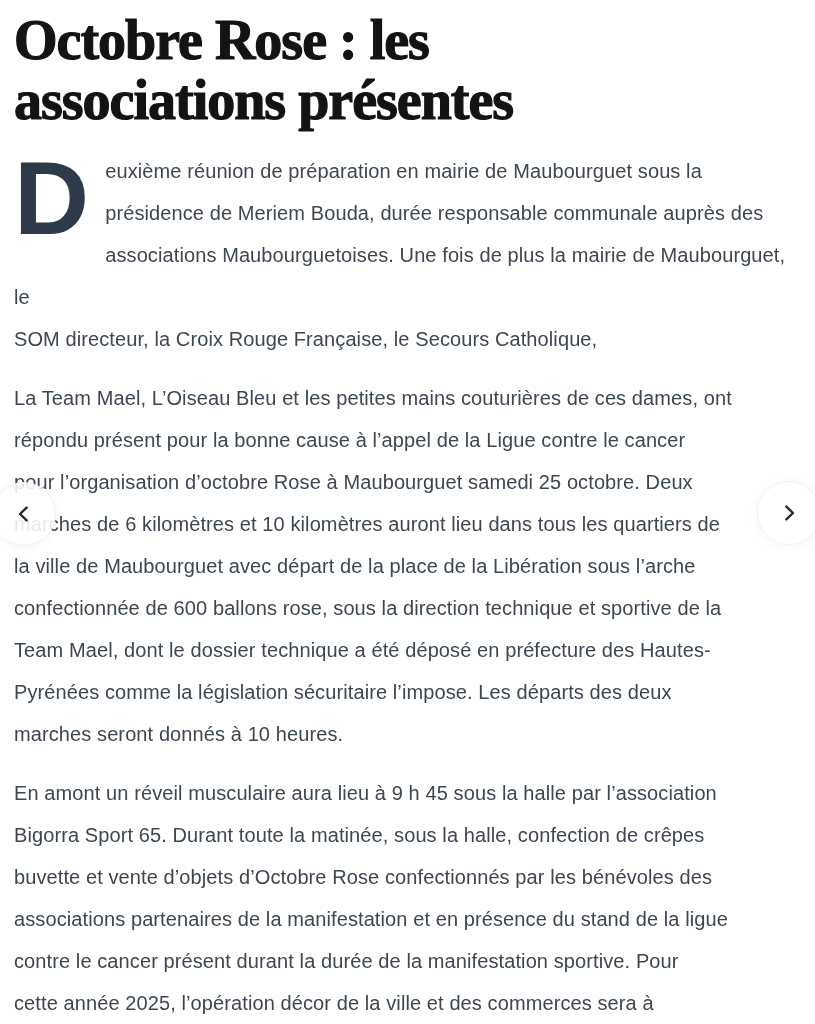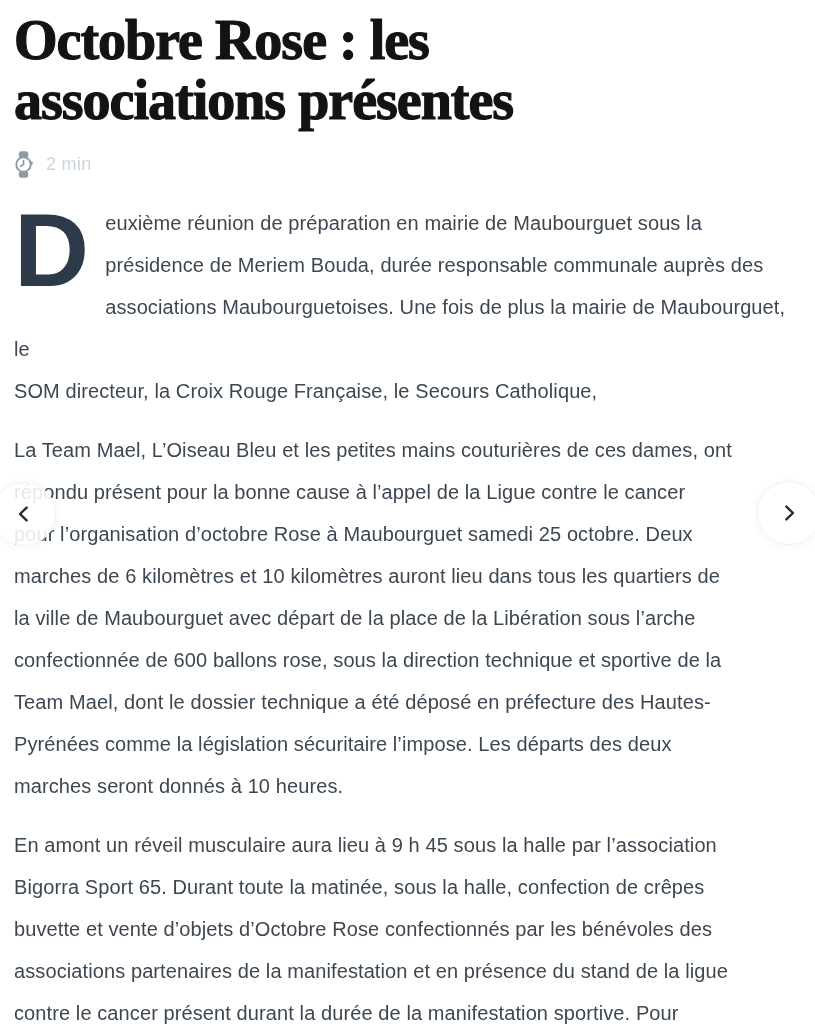--- a/index.html
+++ b/index.html
@@ -89,30 +89,20 @@
 </style>
 </head>
 <body>
 
 <div class="page">
   <article class="article">
 
     <h1 class="title">Octobre Rose : les
 associations présentes</h1>
 
-    <div class="meta">
-      <svg class="watch" viewBox="0 0 20 28" aria-hidden="true">
-        <rect x="5" y="0" width="10" height="7" rx="2.5" fill="var(--icon)"></rect>
-        <rect x="5" y="21" width="10" height="7" rx="2.5" fill="var(--icon)"></rect>
-        <rect x="16.6" y="10.6" width="3" height="4" rx="1.2" fill="var(--icon)"></rect>
-        <circle cx="10" cy="14" r="7.6" fill="#ffffff" stroke="var(--icon)" stroke-width="2"></circle>
-        <path d="M10 14 L10 9.8 M10 14 L7 15.8" stroke="var(--icon)" stroke-width="1.8" stroke-linecap="round" fill="none"></path>
-      </svg>
-      <span class="meta-label">2 min</span>
-    </div>
 
     <p class="para"><span class="dropcap">D</span><span class="ptext">euxième réunion de préparation en mairie de Maubourguet sous la
 présidence de Meriem Bouda, durée responsable communale auprès des
 associations Maubourguetoises. Une fois de plus la mairie de Maubourguet, le
 SOM directeur, la Croix Rouge Française, le Secours Catholique,</span></p>
 
     <p class="para ptext">La Team Mael, L’Oiseau Bleu et les petites mains couturières de ces dames, ont
 répondu présent pour la bonne cause à l’appel de la Ligue contre le cancer
 pour l’organisation d’octobre Rose à Maubourguet samedi 25 octobre. Deux
 marches de 6 kilomètres et 10 kilomètres auront lieu dans tous les quartiers de

